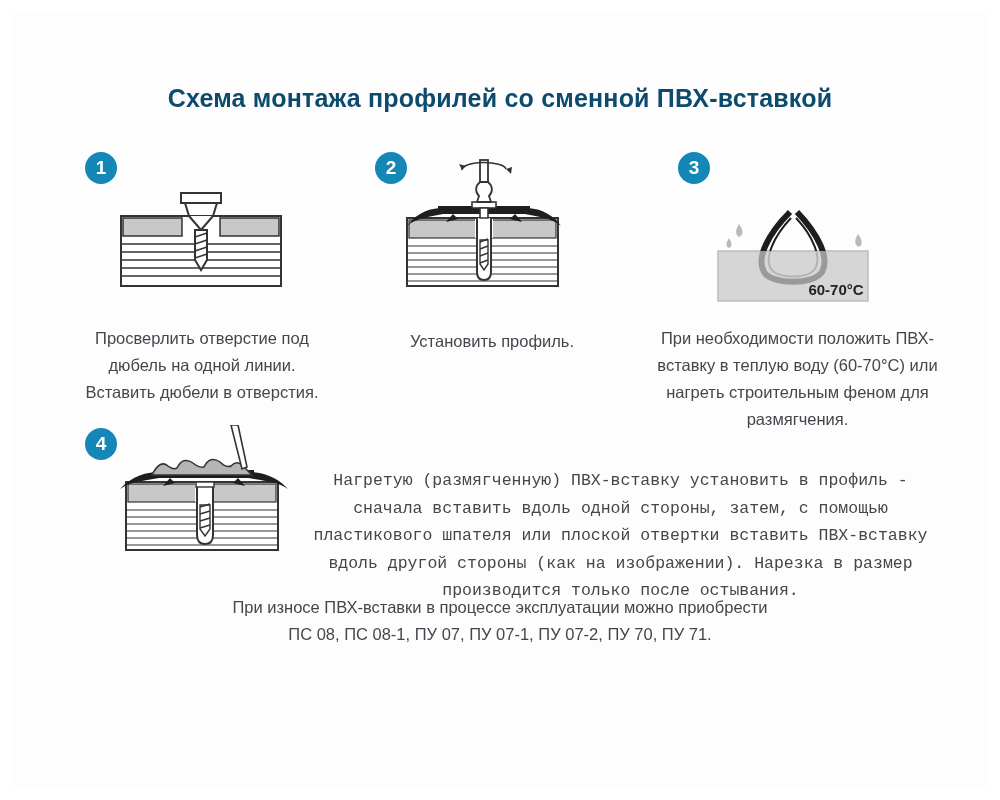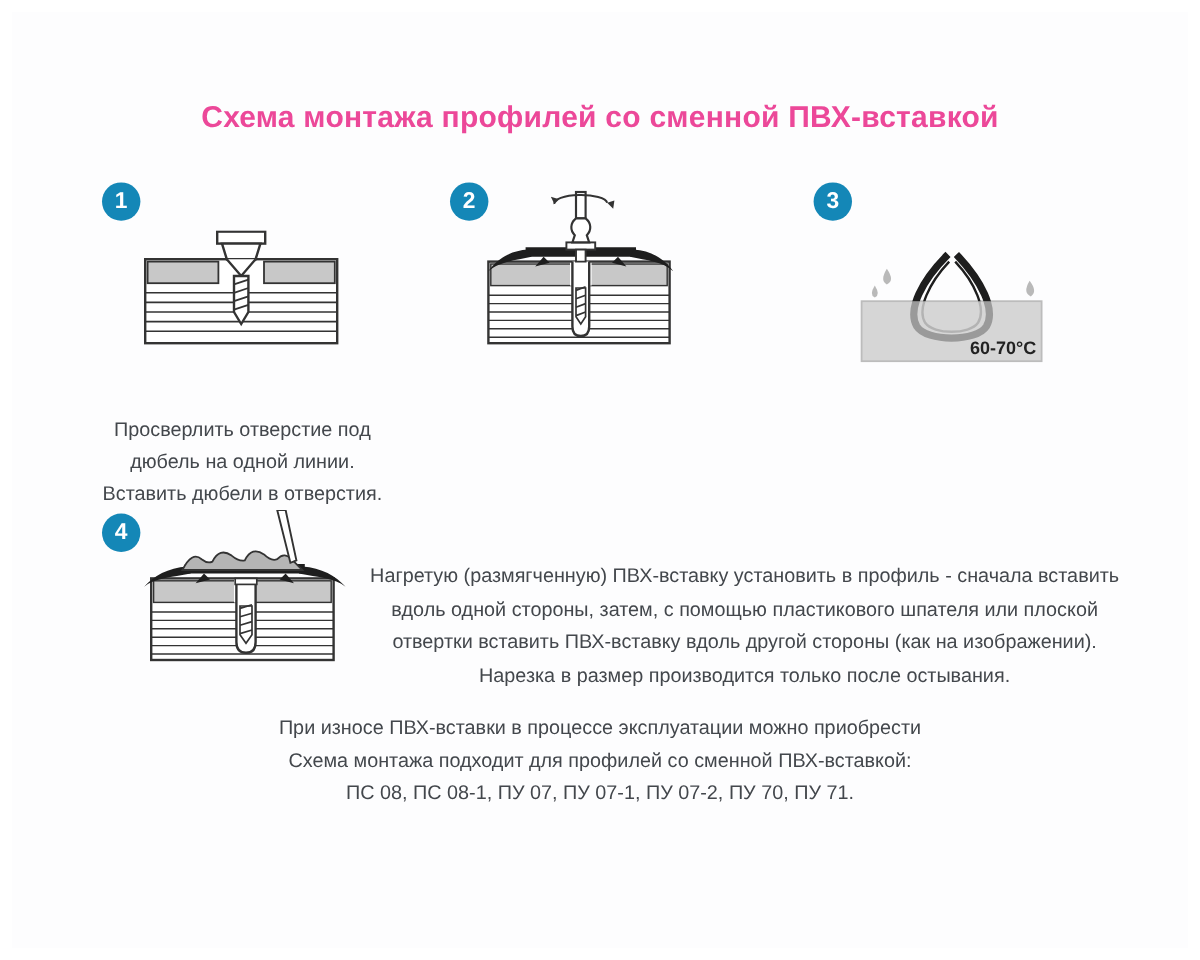--- a/index.html
+++ b/index.html
@@ -1,37 +1,37 @@
 <!DOCTYPE html>
 <html><head>
 <meta charset="utf-8">
 <style>
   html,body{margin:0;padding:0;background:#fff;}
   .stage{position:relative;width:1000px;height:800px;background:#fff;overflow:hidden;
          font-family:"Liberation Sans",sans-serif;color:#43474c;}
   .canvas{position:absolute;inset:10px;background:#fdfdfe;}
   .title{position:absolute;top:84px;left:0;width:100%;text-align:center;
-         font-size:25px;font-weight:bold;color:#ec4899;letter-spacing:.2px;}
+         font-size:25px;font-weight:bold;color:#0c4a6e;letter-spacing:.2px;}
   .badge{position:absolute;width:32px;height:32px;border-radius:50%;
          background:#1487b7;color:#fff;font-weight:bold;font-size:19px;
          display:flex;align-items:center;justify-content:center;}
   .badge.b1{left:85px;top:152px;}
   .badge.b2{left:375px;top:152px;}
   .badge.b3{left:678px;top:152px;}
   .badge.b4{left:85px;top:428px;}
   .ill{position:absolute;}
   .ill1{left:118px;top:192px;width:170px;height:100px;}
   .ill2{left:405px;top:158px;width:160px;height:132px;}
   .ill3{left:716px;top:204px;width:172px;height:102px;}
   .ill4{left:118px;top:425px;width:175px;height:132px;}
   .caption{position:absolute;font-size:16.5px;line-height:27px;text-align:center;}
-  .cap1{left:78px;width:248px;top:325px;margin-top:20px;}
+  .cap1{left:78px;width:248px;top:325px;}
   .cap2{left:352px;width:280px;top:328px;}
   .cap3{left:650px;width:295px;top:325px;}
-  .cap4{left:308px;width:625px;top:467px;line-height:27.5px;}
+  .cap4{left:308px;width:625px;top:467px;line-height:27.5px;font-family:Liberation Mono, monospace;}
   .footer{position:absolute;left:0;width:100%;top:594px;text-align:center;
           font-size:16.5px;line-height:27px;}
   svg{display:block;width:100%;height:100%;}
   .temp-label{font-family:"Liberation Sans",sans-serif;font-weight:bold;font-size:15px;fill:#222;}
 </style>
 </head>
 <body>
 
 <div class="stage">
   <div class="canvas"></div>
@@ -121,20 +121,21 @@
       <path d="M34,50 Q42,34 50,41 Q55,45 59,43 Q65,31 75,38 Q81,43 86,42 Q92,30 102,37 Q108,43 113,41 Q119,34 126,42 L134,50 Z" fill="#b5b5b5" stroke="#333" stroke-width="1.5"></path>
       <path d="M79,59 V110 q0,9 8,9 q8,0 8,-9 V59" fill="#fff" stroke="#333" stroke-width="2"></path>
       <path d="M82,82 L92,79 M82,89 L92,86 M82,96 L92,93 M82,103 L92,100" stroke="#333" stroke-width="1.4" fill="none"></path>
       <path d="M82,80 H92 V104 L87,111 L82,104 Z" fill="none" stroke="#333" stroke-width="1.4"></path>
       <rect x="78" y="57" width="18" height="5" fill="#fff" stroke="#333" stroke-width="1.4"></rect>
       <path d="M113,0 L124,44 L129,42 L120,0 Z" fill="#fff" stroke="#333" stroke-width="1.6"></path>
     </svg>
   </div>
 
   <div class="caption cap1">Просверлить отверстие под дюбель на одной линии. Вставить дюбели в отверстия.</div>
+  <div class="caption cap2">Установить профиль.</div>
+  <div class="caption cap3">При необходимости положить ПВХ-вставку в теплую воду (60-70°С) или нагреть строительным феном для размягчения.</div>
   <div class="caption cap4">Нагретую (размягченную) ПВХ-вставку установить в профиль - сначала вставить вдоль одной стороны, затем, с помощью пластикового шпателя или плоской отвертки вставить ПВХ-вставку вдоль другой стороны (как на изображении). Нарезка в размер производится только после остывания.</div>
 
   <div class="footer">
     <div>При износе ПВХ-вставки в процессе эксплуатации можно приобрести</div>
-    <div>Схема монтажа подходит для профилей со сменной ПВХ-вставкой:</div>
     <div>ПС 08, ПС 08-1, ПУ 07, ПУ 07-1, ПУ 07-2, ПУ 70, ПУ 71.</div>
   </div>
 </div>
 
 </body></html>

